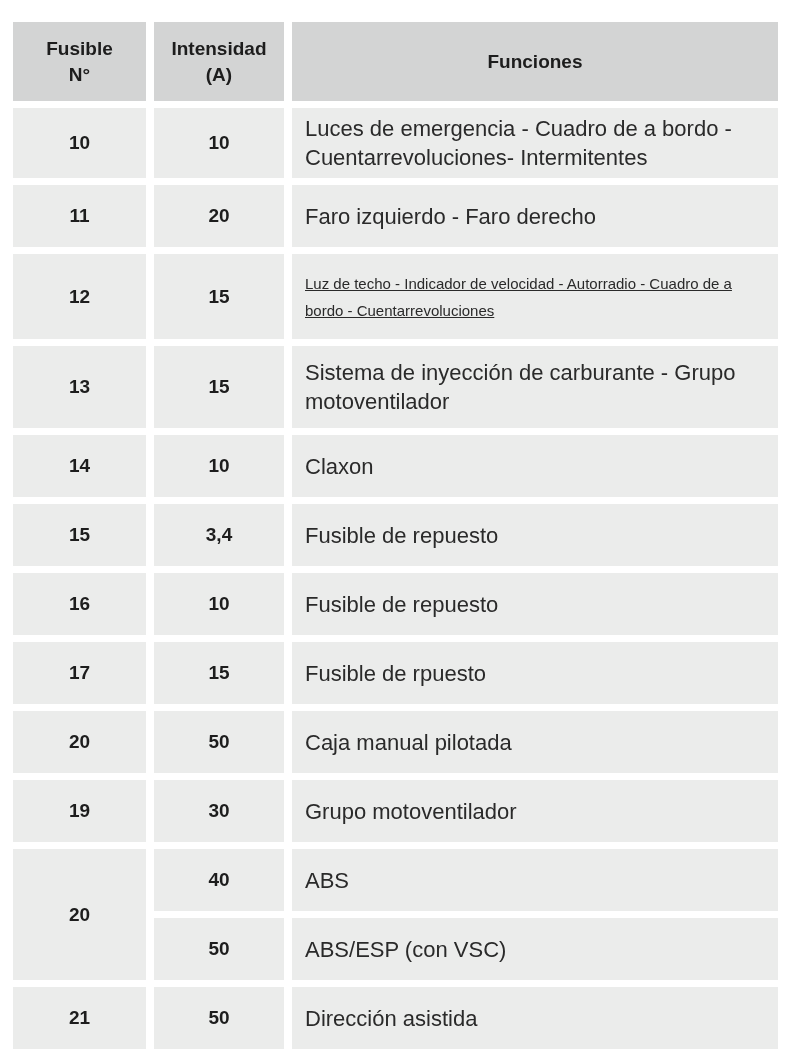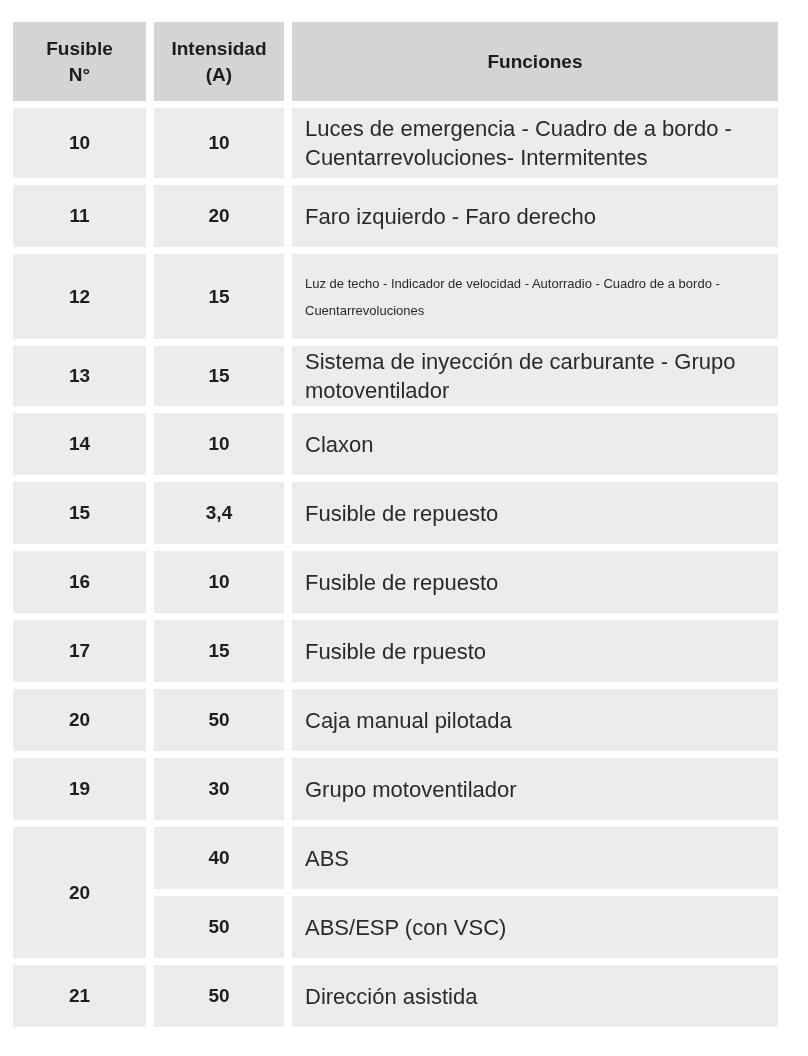--- a/index.html
+++ b/index.html
@@ -51,27 +51,28 @@
     color: var(--text-strong);
   }
   td.func {
     font-size: 22px;
     line-height: 29px;
     color: var(--text-body);
     padding: 0 12px 0 13px;
     text-align: left;
   }
   td.func.compact {
-    font-size: 13px;
+    font-size: 15px;
     line-height: 27px;
+    text-decoration: underline;
   }
   tr.row { height: 62px; }
   tr.row-tall-70 { height: 70px; }
   tr.row-tall-85 { height: 85px; }
-  tr.row-tall-74 { height: 60px; }
+  tr.row-tall-74 { height: 82px; }
 </style>
 </head>
 <body>
 
 <table class="fuse-table">
   <colgroup>
     <col class="c-fuse">
     <col class="c-amp">
     <col class="c-func">
   </colgroup>

